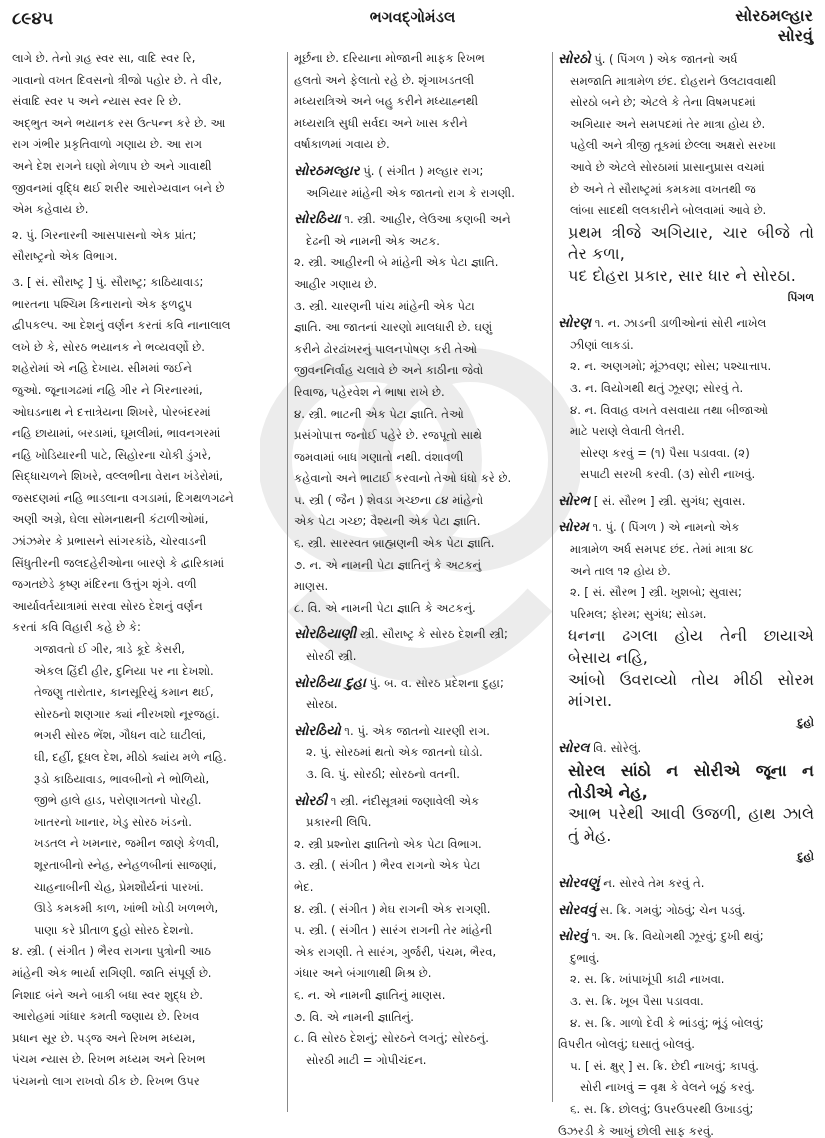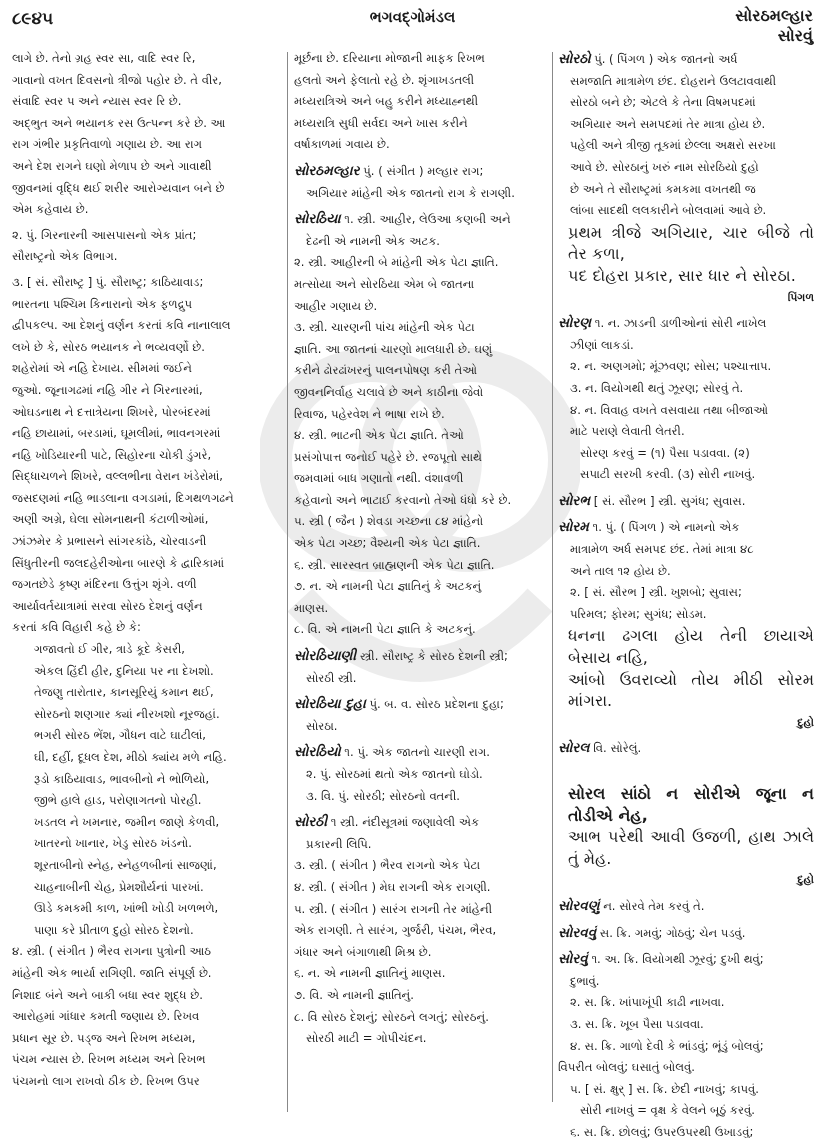--- a/index.html
+++ b/index.html
@@ -14,21 +14,21 @@
   .col1 { left:12px; width:268px; }
   .col2 { left:294px; width:254px; }
   .col3 { left:558px; width:256px; }
   .divider { position:absolute; top:52px; width:1px; background:#888; }
   .d1 { left:287px; height:1060px; }
   .d2 { left:552px; height:1050px; }
   p { margin:0; text-align:justify; }
   .ind { padding-left:12px; }
   .entry { margin-top:4px; }
   .hw { font-weight:bold; font-size:13.5px;font-style:italic; }
-  .b { font-weight:bold;margin-top:23px; }
+  .b { font-weight:bold; }
   .verse { padding-left:22px; }
   .verse-sm { padding-left:10px; font-size:16px; }
   .src { text-align:right; font-weight:bold; font-size:11px; }
 </style>
 </head>
 <body>
 
 <svg class="watermark" viewBox="0 0 320 420">
   <circle cx="110" cy="160" r="95" fill="none" stroke="#000" stroke-width="34"></circle>
   <circle cx="210" cy="160" r="95" fill="none" stroke="#000" stroke-width="34"></circle>
@@ -83,22 +83,22 @@
   </div>
   <div class="verse">
     <p>ગજાવતો ઈ ગીર, ત્રાડે કૂદે કેસરી,</p>
     <p>એકલ હિંદી હીર, દુનિયા પર ના દેખશો.</p>
     <p>તેજણુ તારોતાર, કાનસૂરિયું કમાન થઈ,</p>
     <p>સોરઠનો શણગાર ક્યાં નીરખશો નૂરજહાં.</p>
     <p>ભગરી સોરઠ ભેંશ, ગૌધન વાટે ઘાટીલાં,</p>
     <p>ઘી, દહીં, દૂધલ દેશ, મીઠો ક્યાંય મળે નહિ.</p>
     <p>રૂડો કાઠિયાવાડ, ભાવબીનો ને ભોળિયો,</p>
     <p>જીભે હાલે હાડ, પરોણાગતનો પોરહી.</p>
+    <p>ખાતરનો ખાનાર, ખેડુ સોરઠ ખંડનો.</p>
     <p>ખડતલ ને ખમનાર, જમીન જાણે કેળવી,</p>
-    <p>ખાતરનો ખાનાર, ખેડુ સોરઠ ખંડનો.</p>
     <p>શૂરતાબીનો સ્નેહ, સ્નેહળબીનાં સાજણાં,</p>
     <p>ચાહનાબીની ચેહ, પ્રેમશૌર્યનાં પારખાં.</p>
     <p>ઊડે કમકમી કાળ, ખાંભી ખોડી ખળભળે,</p>
     <p>પાણા કરે પ્રીતાળ દુહો સોરઠ દેશનો.</p>
   </div>
   <div>
     <p>૪. સ્ત્રી. ( સંગીત ) ભૈરવ રાગના પુત્રોની આઠ</p>
     <p>માંહેની એક ભાર્યા રાગિણી. જાતિ સંપૂર્ણ છે.</p>
     <p>નિશાદ બંને અને બાકી બધા સ્વર શુદ્ધ છે.</p>
     <p>આરોહમાં ગાંધાર કમતી જણાય છે. રિખવ</p>
@@ -117,21 +117,20 @@
     <p>વર્ષાકાળમાં ગવાય છે.</p>
   </div>
   <div class="entry">
     <p><span class="hw">સોરઠમલ્હાર</span> <span>પું. ( સંગીત ) મલ્હાર રાગ;</span></p>
     <p class="ind">અગિયાર માંહેની એક જાતનો રાગ કે રાગણી.</p>
   </div>
   <div class="entry">
     <p><span class="hw">સોરઠિયા</span> <span>૧. સ્ત્રી. આહીર, લેઉઆ કણબી અને</span></p>
     <p class="ind">દેઢની એ નામની એક અટક.</p>
     <p>૨. સ્ત્રી. આહીરની બે માંહેની એક પેટા જ્ઞાતિ.</p>
-    <p>મત્સોયા અને સોરઠિયા એમ બે જાતના</p>
     <p>આહીર ગણાય છે.</p>
     <p>૩. સ્ત્રી. ચારણની પાંચ માંહેની એક પેટા</p>
     <p>જ્ઞાતિ. આ જાતનાં ચારણો માલધારી છે. ઘણું</p>
     <p>કરીને ઢોરઢાંખરનું પાલનપોષણ કરી તેઓ</p>
     <p>જીવનનિર્વાહ ચલાવે છે અને કાઠીના જેવો</p>
     <p>રિવાજ, પહેરવેશ ને ભાષા રાખે છે.</p>
     <p>૪. સ્ત્રી. ભાટની એક પેટા જ્ઞાતિ. તેઓ</p>
     <p>પ્રસંગોપાત્ત જનોઈ પહેરે છે. રજપૂતો સાથે</p>
     <p>જમવામાં બાધ ગણાતો નથી. વંશાવળી</p>
     <p>કહેવાનો અને ભાટાઈ કરવાનો તેઓ ધંધો કરે છે.</p>
@@ -151,40 +150,42 @@
     <p class="ind">સોરઠા.</p>
   </div>
   <div class="entry">
     <p><span class="hw">સોરઠિયો</span> <span>૧. પું. એક જાતનો ચારણી રાગ.</span></p>
     <p class="ind">૨. પું. સોરઠમાં થતો એક જાતનો ઘોડો.</p>
     <p class="ind">૩. વિ. પું. સોરઠી; સોરઠનો વતની.</p>
   </div>
   <div class="entry">
     <p><span class="hw">સોરઠી</span> <span>૧ સ્ત્રી. નંદીસૂત્રમાં જણાવેલી એક</span></p>
     <p class="ind">પ્રકારની લિપિ.</p>
+    <p>૨. સ્ત્રી પ્રશ્નોરા જ્ઞાતિનો એક પેટા વિભાગ.</p>
     <p>૩. સ્ત્રી. ( સંગીત ) ભૈરવ રાગનો એક પેટા</p>
+    <p>ભેદ.</p>
     <p>૪. સ્ત્રી. ( સંગીત ) મેઘ રાગની એક રાગણી.</p>
     <p>૫. સ્ત્રી. ( સંગીત ) સારંગ રાગની તેર માંહેની</p>
     <p>એક રાગણી. તે સારંગ, ગુર્જરી, પંચમ, ભૈરવ,</p>
     <p>ગંધાર અને બંગાળાથી મિશ્ર છે.</p>
     <p>૬. ન. એ નામની જ્ઞાતિનું માણસ.</p>
     <p>૭. વિ. એ નામની જ્ઞાતિનું.</p>
     <p>૮. વિ સોરઠ દેશનું; સોરઠને લગતું; સોરઠનું.</p>
     <p class="ind">સોરઠી માટી = ગોપીચંદન.</p>
   </div>
 </div>
 
 <div class="col col3">
   <div class="entry" style="margin-top:0">
     <p><span class="hw">સોરઠો</span> <span>પું. ( પિંગળ ) એક જાતનો અર્ધ</span></p>
     <p class="ind">સમજાતિ માત્રામેળ છંદ. દોહરાને ઉલટાવવાથી</p>
     <p class="ind">સોરઠો બને છે; એટલે કે તેના વિષમપદમાં</p>
     <p class="ind">અગિયાર અને સમપદમાં તેર માત્રા હોય છે.</p>
     <p class="ind">પહેલી અને ત્રીજી તૂકમાં છેલ્લા અક્ષરો સરખા</p>
-    <p class="ind">આવે છે. સોરઠાનું ખરું નામ સોરઠિયો દુહો</p>
+    <p class="ind">આવે છે એટલે સોરઠામાં પ્રાસાનુપ્રાસ વચમાં</p>
     <p class="ind">છે અને તે સૌરાષ્ટ્રમાં કમકમા વખતથી જ</p>
     <p class="ind">લાંબા સાદથી લલકારીને બોલવામાં આવે છે.</p>
     <p class="verse-sm ind">પ્રથમ ત્રીજે અગિયાર, ચાર બીજે તો તેર કળા,</p>
     <p class="verse-sm ind">પદ દોહરા પ્રકાર, સાર ધાર ને સોરઠા.</p>
     <p class="src">પિંગળ</p>
   </div>
   <div class="entry">
     <p><span class="hw">સોરણ</span> <span>૧. ન. ઝાડની ડાળીઓનાં સોરી નાખેલ</span></p>
     <p class="ind">ઝીણાં લાકડાં.</p>
     <p class="ind">૨. ન. અણગમો; મૂંઝવણ; સોસ; પશ્ચાત્તાપ.</p>

